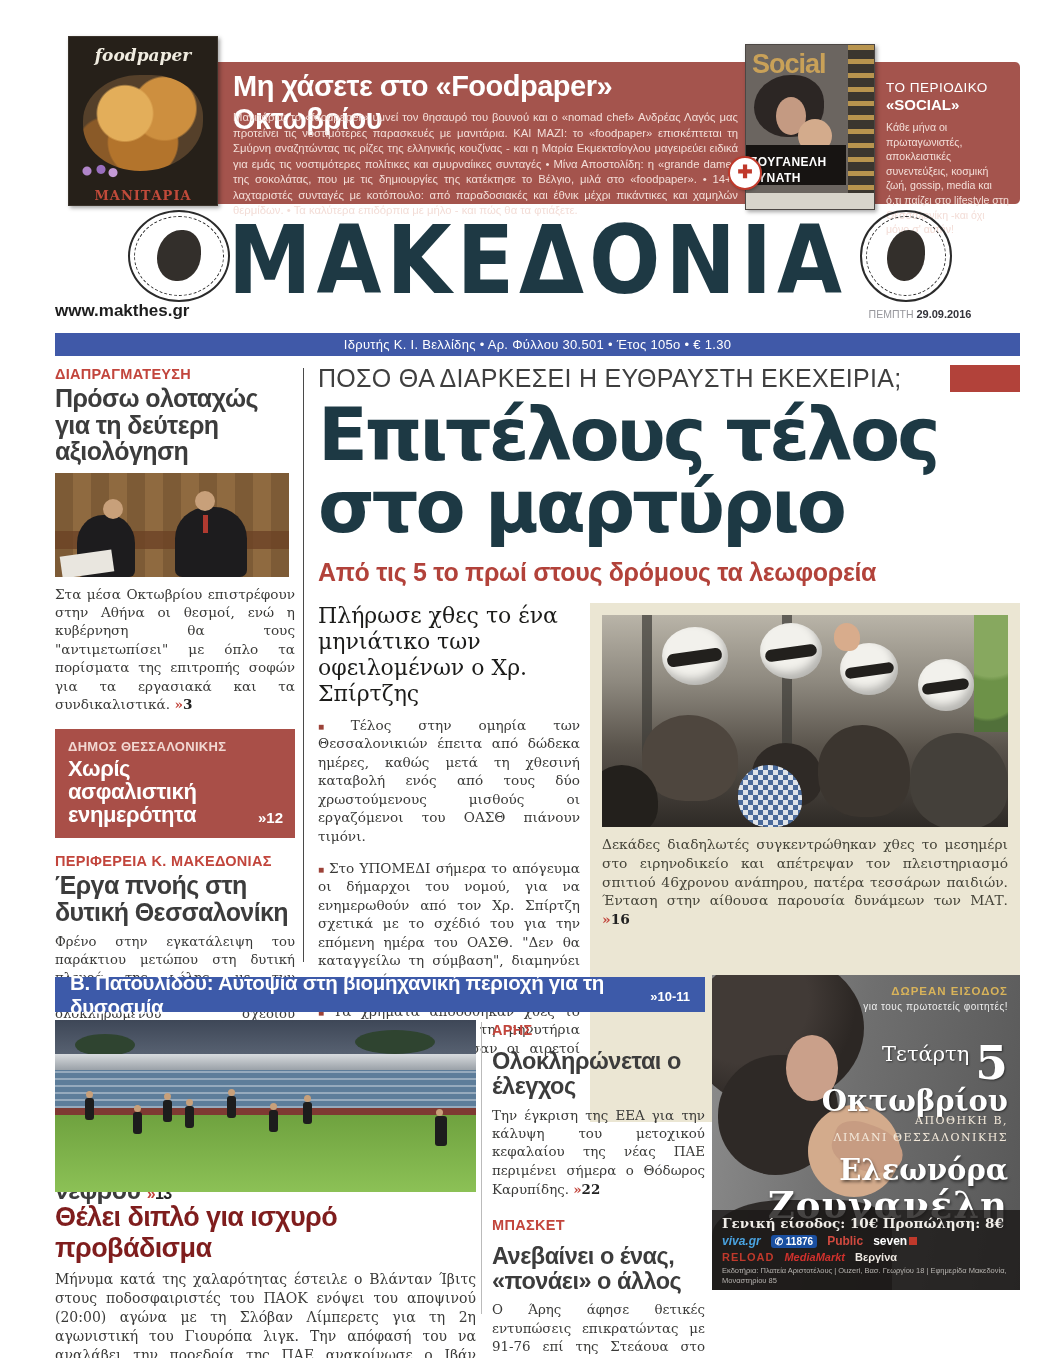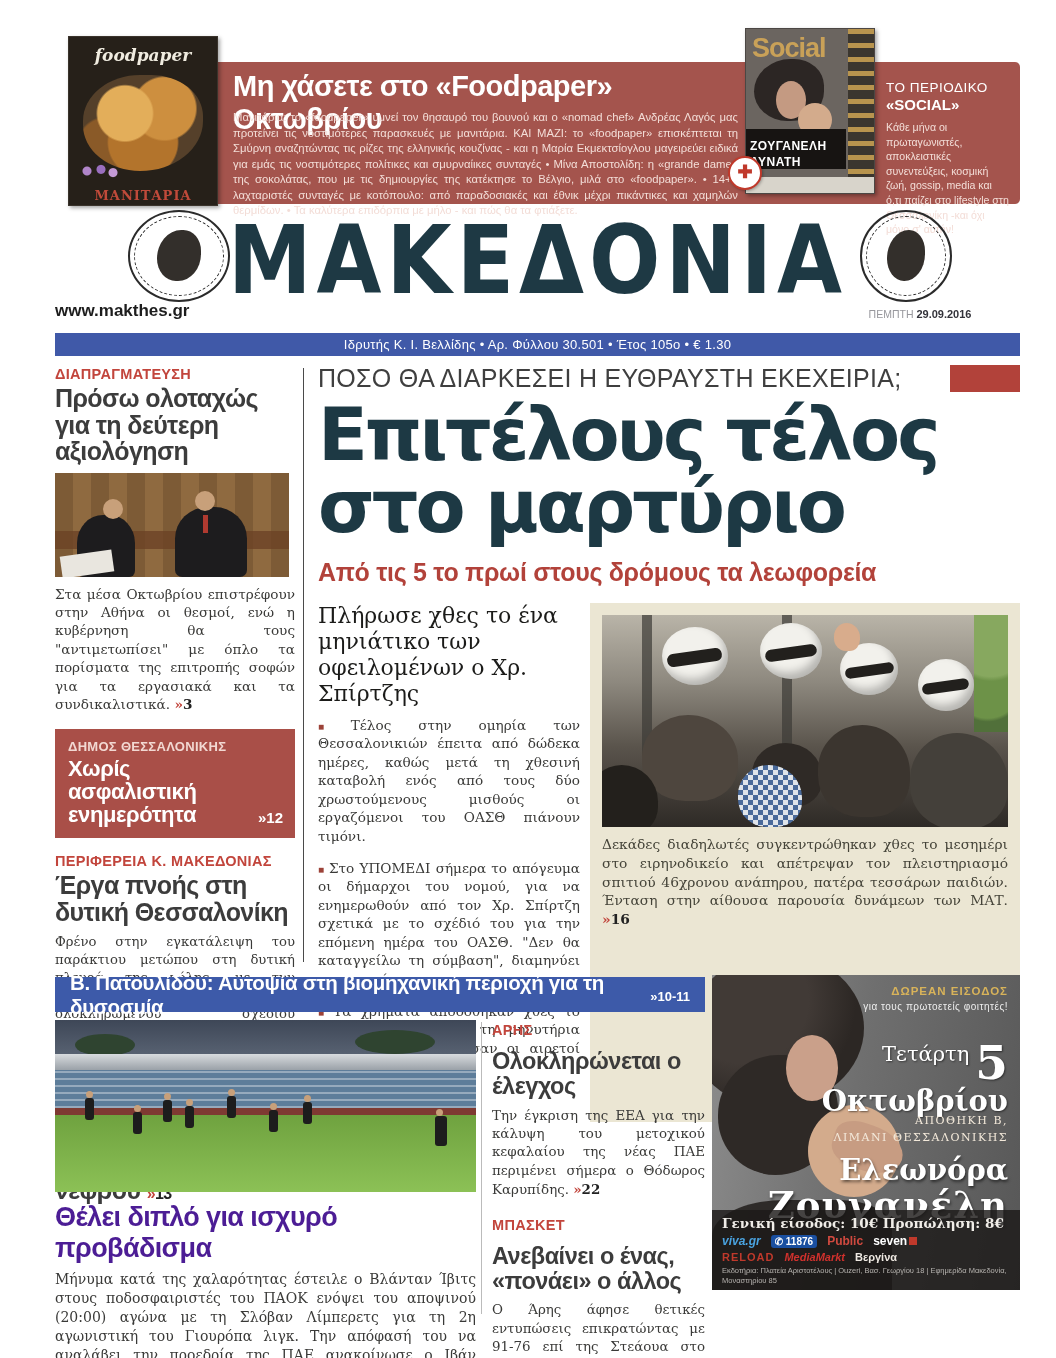--- a/index.html
+++ b/index.html
@@ -19,21 +19,21 @@
                  radial-gradient(circle at 50% 70%,#b3742c 0 38%,transparent 40%),
                  radial-gradient(circle at 20% 75%,#8a5a28 0 24%,transparent 26%),#55402a;}
   .fp-flowers{position:absolute;left:10px;bottom:26px;width:40px;height:16px;
       background:radial-gradient(circle at 20% 50%,#b085c9 0 4px,transparent 5px),
                  radial-gradient(circle at 55% 40%,#9a6fbf 0 4px,transparent 5px),
                  radial-gradient(circle at 85% 60%,#c49ad6 0 4px,transparent 5px);}
   .fp-tag{position:absolute;left:0;bottom:2px;width:100%;text-align:center;
           font-family:"DejaVu Serif",serif;font-weight:bold;font-size:13px;color:#c04a3a;letter-spacing:1px;}
   .banner-head{left:233px;top:70px;width:520px;font-size:29px;font-weight:bold;color:#ffffff;letter-spacing:-.5px;}
   .banner-body{left:233px;top:110px;width:505px;font-size:11.3px;line-height:1.38;color:#f3ddd7;text-align:justify;}
-  .social-cover{left:745px;top:28px;width:128px;height:164px;background:#6b6560;border:1px solid #4c4744;
+  .social-cover{left:745px;top:44px;width:128px;height:164px;background:#6b6560;border:1px solid #4c4744;
                 box-shadow:2px 2px 4px rgba(0,0,0,.35);overflow:hidden;}
   .social-logo{position:absolute;left:6px;top:4px;font-size:27px;font-weight:bold;color:#c9a158;letter-spacing:-1px;}
   .social-side{position:absolute;right:0;top:0;width:26px;height:100%;background:#3b362f;
       background-image:repeating-linear-gradient(180deg,#b8944e 0 5px,#3b362f 5px 14px);}
   .sc-hair{position:absolute;left:8px;top:30px;width:70px;height:62px;border-radius:55% 45% 50% 50%;background:#2c2624;}
   .sc-face{position:absolute;left:30px;top:52px;width:30px;height:38px;border-radius:50%;background:#c49a82;}
   .sc-bald{position:absolute;left:52px;top:74px;width:34px;height:34px;border-radius:50%;background:#d3ab8c;}
   .sc-black{position:absolute;left:0;bottom:24px;width:100px;height:40px;background:#171412;}
   .sc-line{position:absolute;left:4px;font-weight:bold;color:#fff;font-size:12px;letter-spacing:.5px;}
   .sc-strip{position:absolute;left:0;bottom:0;width:100%;height:16px;background:#d8d4cb;
@@ -142,21 +142,21 @@
   .ph-roof{position:absolute;top:20%;left:0;width:100%;height:9%;
       background:linear-gradient(180deg,#d8dbde,#9aa1a8);}
   .ph-stand{position:absolute;top:29%;left:0;width:100%;height:22%;background:#5d7d9a;
       background-image:repeating-linear-gradient(0deg,rgba(255,255,255,.35) 0 2px,transparent 2px 7px);}
   .ph-board{position:absolute;top:51%;left:0;width:100%;height:4%;background:#7e3a32;}
   .ph-grass{position:absolute;top:55%;left:0;width:100%;height:45%;
       background:linear-gradient(180deg,#6fa23f,#8cc156);}
   .tree{position:absolute;border-radius:50%;background:#2f4430;}
   .player{position:absolute;width:9px;height:22px;background:#1d1d1d;border-radius:3px;}
   .player::before{content:"";position:absolute;left:1px;top:-7px;width:7px;height:7px;border-radius:50%;background:#c8a07a;}
-  .paok-title{margin-top:10px;font-size:27px;font-weight:bold;color:#4c1d95;letter-spacing:-.6px;}
+  .paok-title{margin-top:10px;font-size:27px;font-weight:bold;color:#7f1d1d;letter-spacing:-.6px;}
   .v2{left:481px;top:1022px;height:292px;background:#bbb;}
   .midcol{left:492px;top:1022px;width:213px;}
   .mid-title{font-size:23.5px;line-height:1.08;font-weight:bold;color:#3c3c3c;letter-spacing:-.5px;margin-top:11px;}
   .mid-body{font-family:"DejaVu Serif",serif;font-size:13.4px;line-height:1.37;color:#3a3a38;
             text-align:justify;margin-top:7px;}
   .mid-gap{margin-top:17px;}
 
   
   .ad{left:712px;top:975px;width:308px;height:315px;overflow:hidden;
       background:linear-gradient(100deg,#8d8d8d 0%,#6f6f6f 45%,#575757 100%);}

